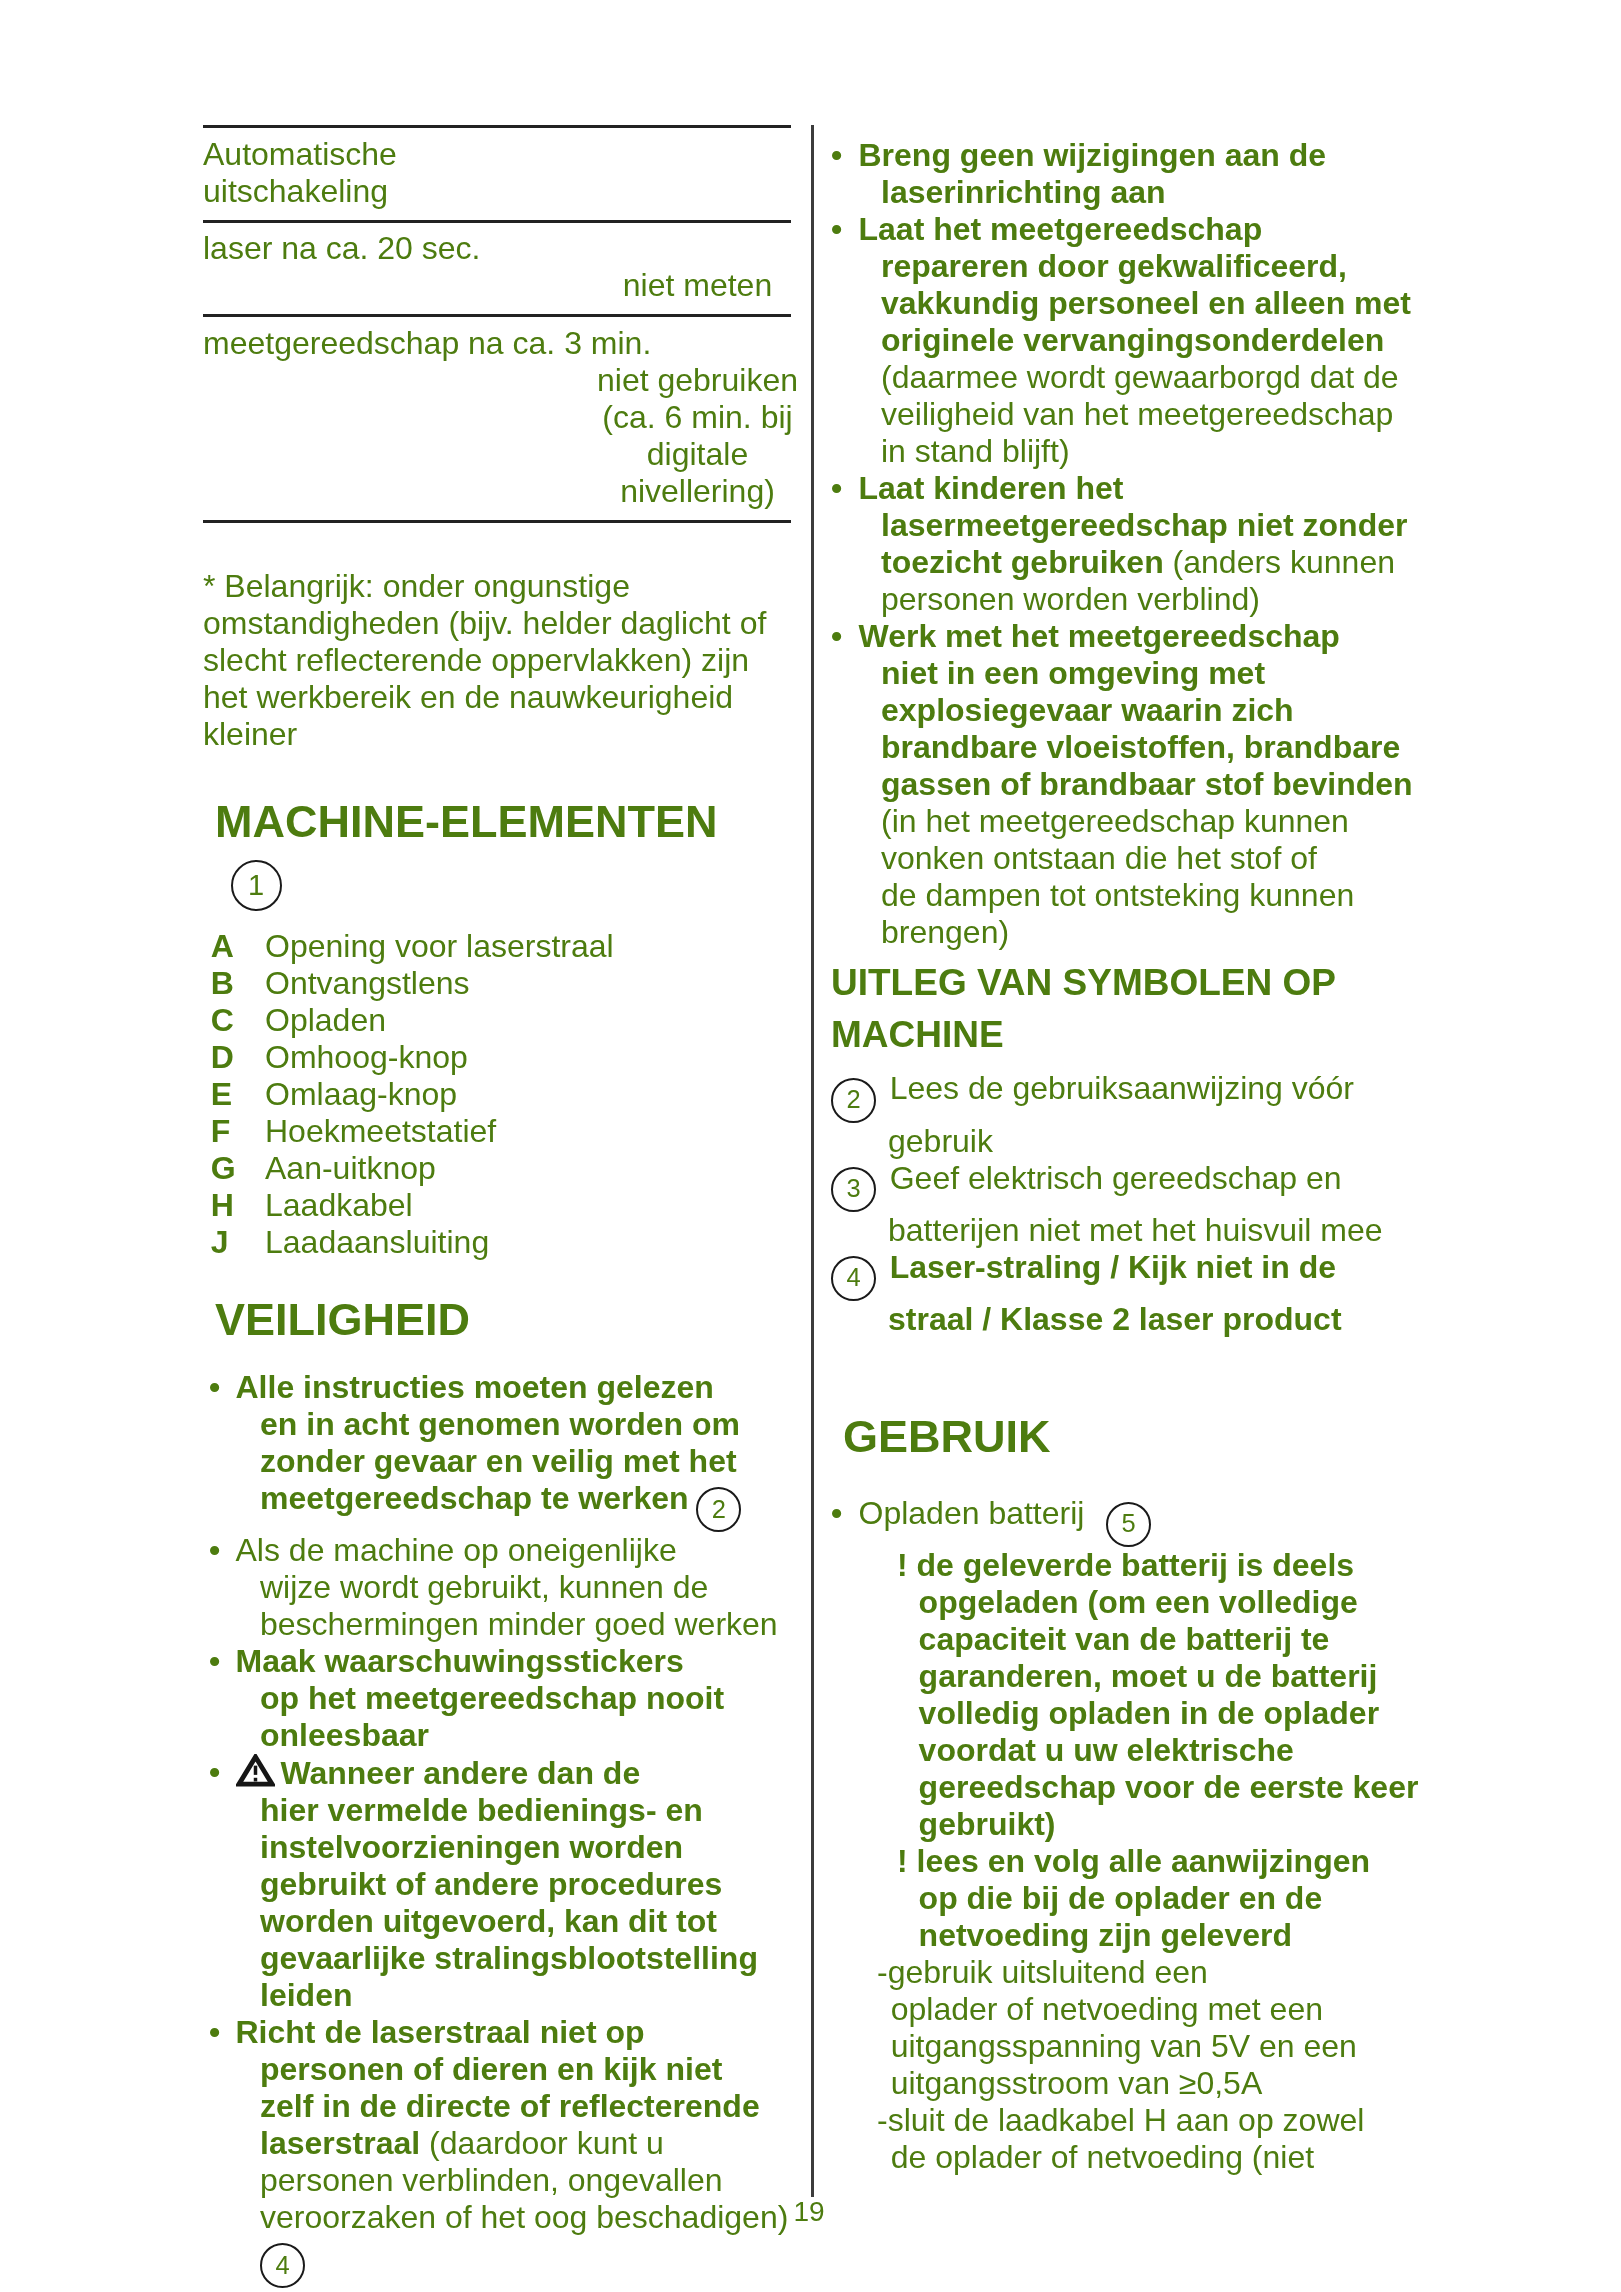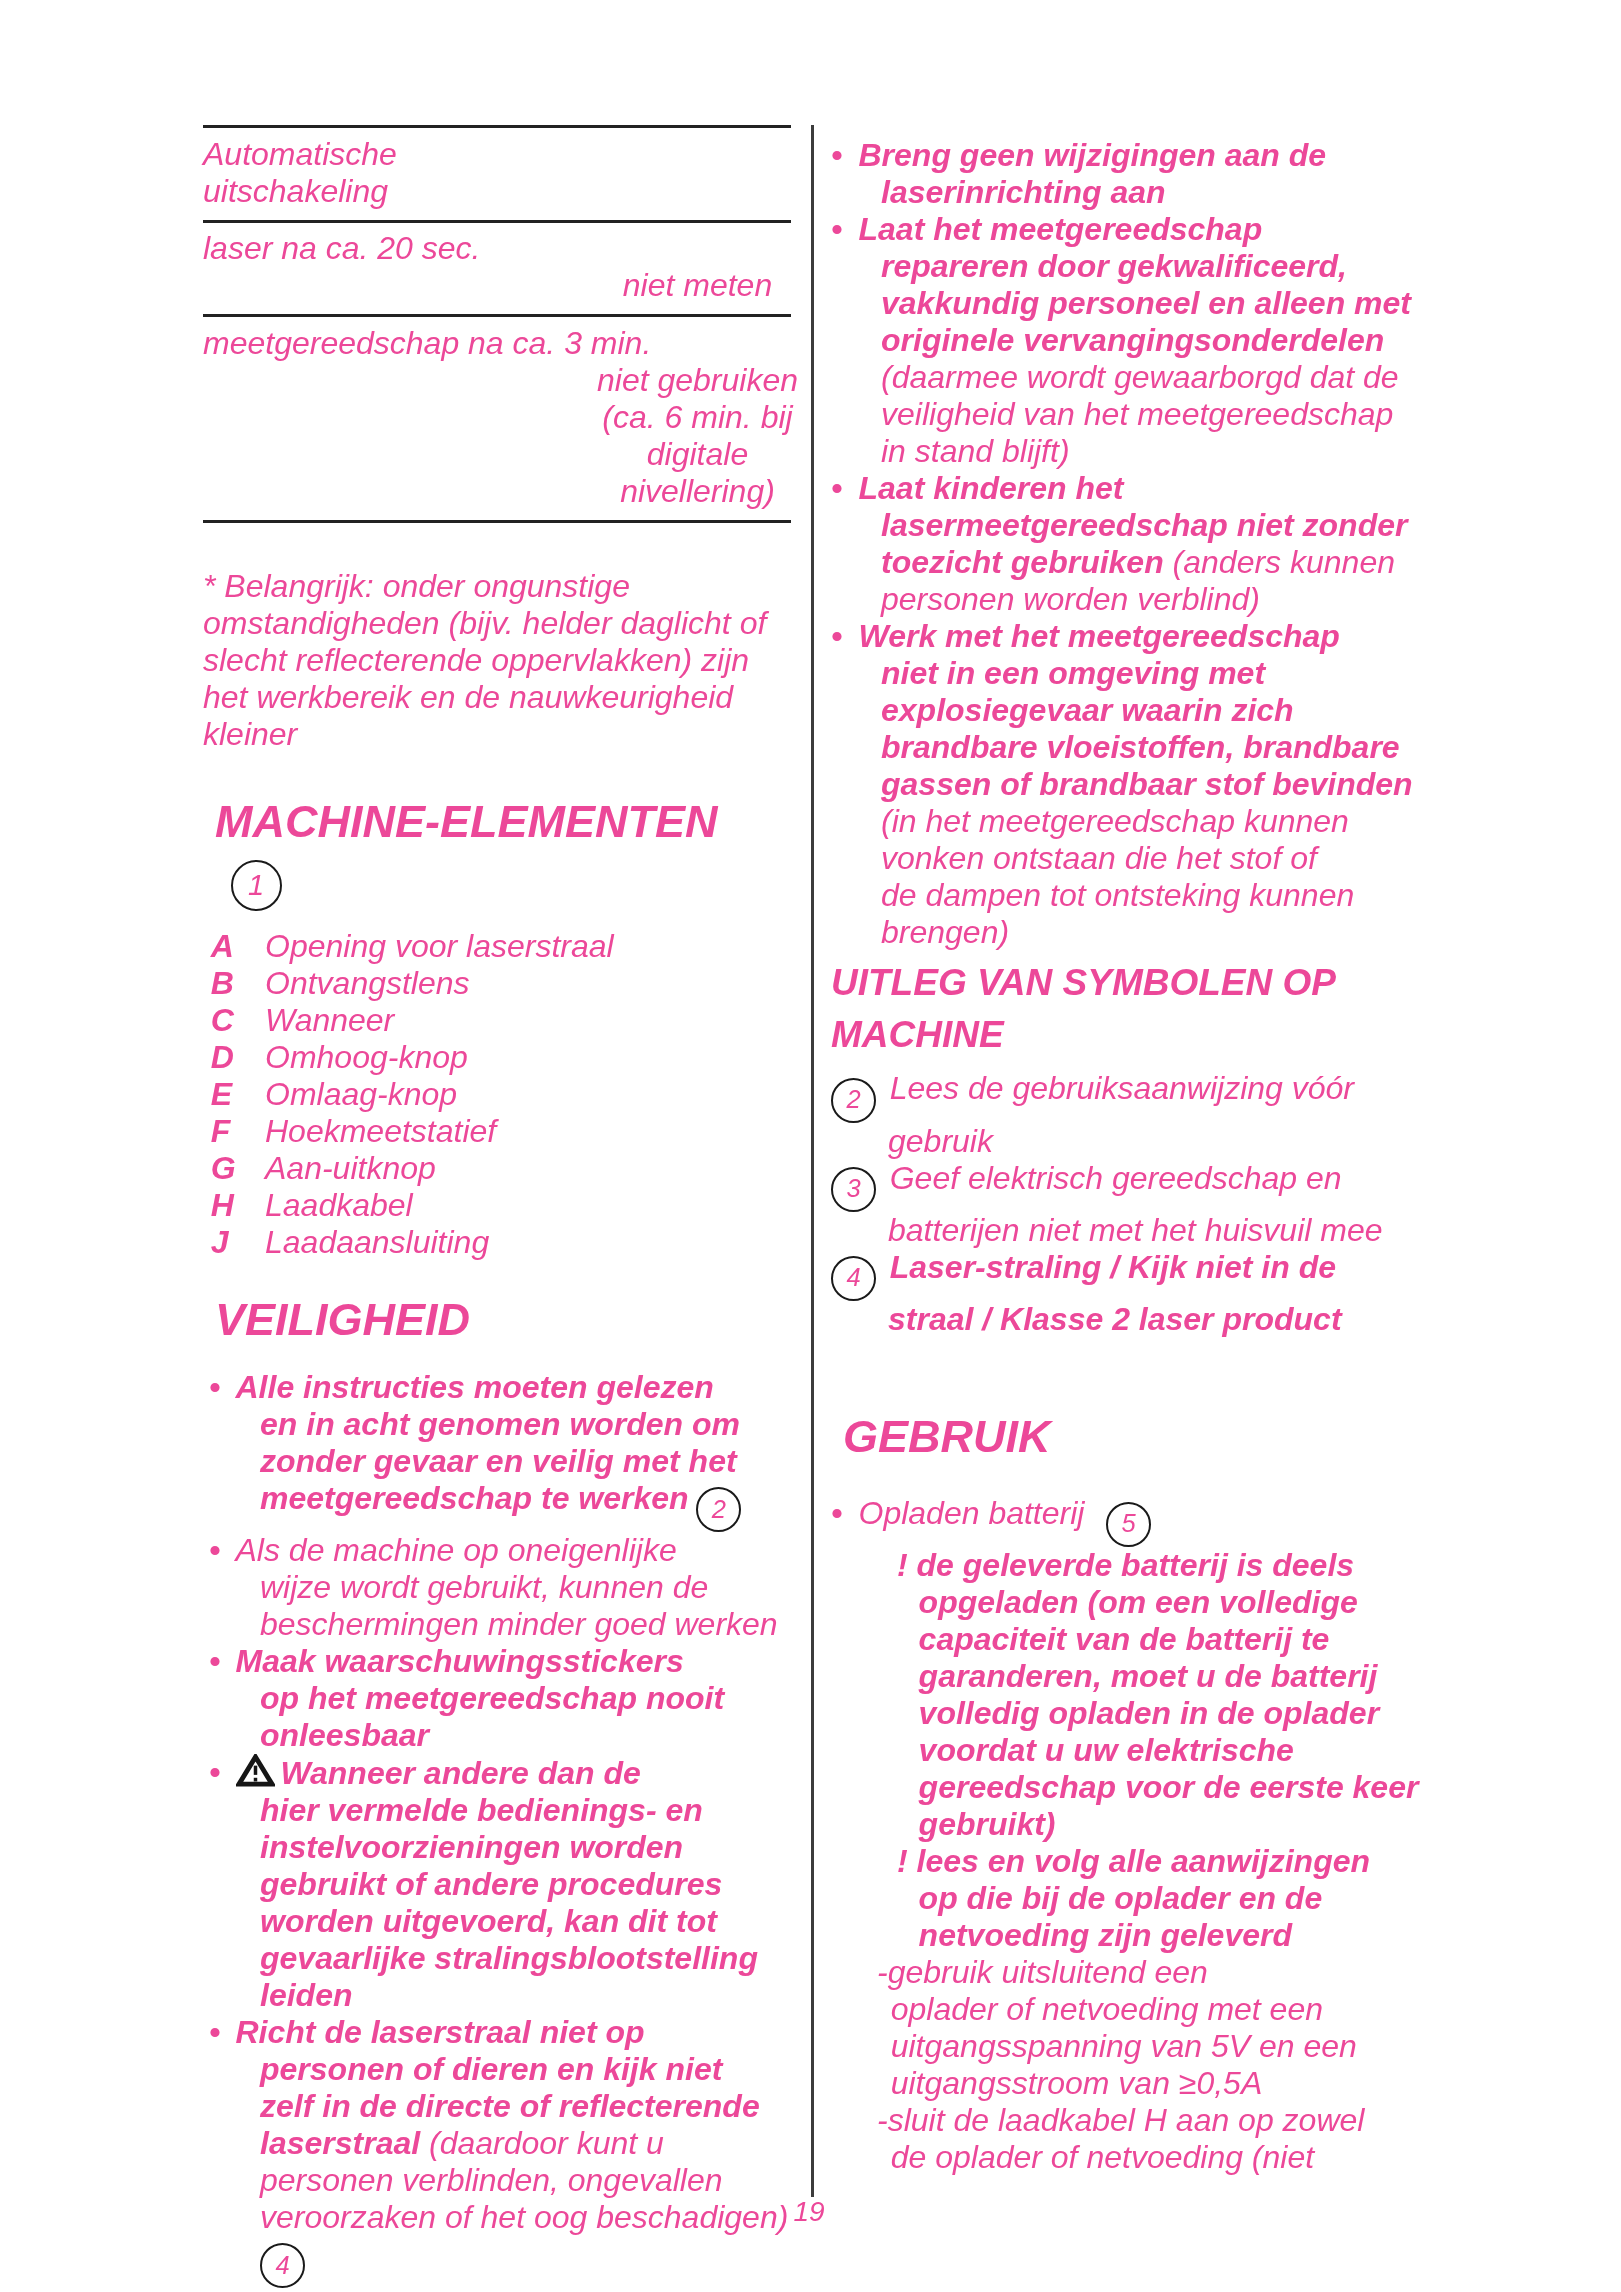--- a/index.html
+++ b/index.html
@@ -1,23 +1,22 @@
 <!DOCTYPE html>
 <html><head>
 <meta charset="utf-8">
 <style>
   html,body{margin:0;padding:0;background:#e8e8e8;}
   .page{
     position:relative;
     width:1621px;height:2293px;
     background:#ffffff;
     font-family:"Liberation Sans", sans-serif;
-    color:#ec4899;
+    color:#4d7c0f;
     overflow:hidden;
-    font-style:italic;
   }
   .txt{white-space:pre-line;}
   .divider{
     position:absolute;left:811px;top:125px;width:2.9px;height:2072px;
     background:#3c3c3c;
   }
   .col{position:absolute;top:125px;font-size:32px;line-height:37px;}
   .col-left{left:203px;width:593px;}
   .col-right{left:831px;width:627px;}
   
@@ -98,21 +97,21 @@
 omstandigheden (bijv. helder daglicht of
 slecht reflecterende oppervlakken) zijn
 het werkbereik en de nauwkeurigheid
 kleiner</p>
 
     <h2 class="h1 h1-machine"><span class="txt">MACHINE-ELEMENTEN</span><span class="circle c-lg">1</span></h2>
 
     <div class="elements">
       <div class="el-row"><span class="el-key">A</span><span class="txt">Opening voor laserstraal</span></div>
       <div class="el-row"><span class="el-key">B</span><span class="txt">Ontvangstlens</span></div>
-      <div class="el-row"><span class="el-key">C</span><span class="txt">Wanneer</span></div>
+      <div class="el-row"><span class="el-key">C</span><span class="txt">Opladen</span></div>
       <div class="el-row"><span class="el-key">D</span><span class="txt">Omhoog-knop</span></div>
       <div class="el-row"><span class="el-key">E</span><span class="txt">Omlaag-knop</span></div>
       <div class="el-row"><span class="el-key">F</span><span class="txt">Hoekmeetstatief</span></div>
       <div class="el-row"><span class="el-key">G</span><span class="txt">Aan-uitknop</span></div>
       <div class="el-row"><span class="el-key">H</span><span class="txt">Laadkabel</span></div>
       <div class="el-row"><span class="el-key">J</span><span class="txt">Laadaansluiting</span></div>
     </div>
 
     <h2 class="h1 h1-veiligheid">VEILIGHEID</h2>
 

